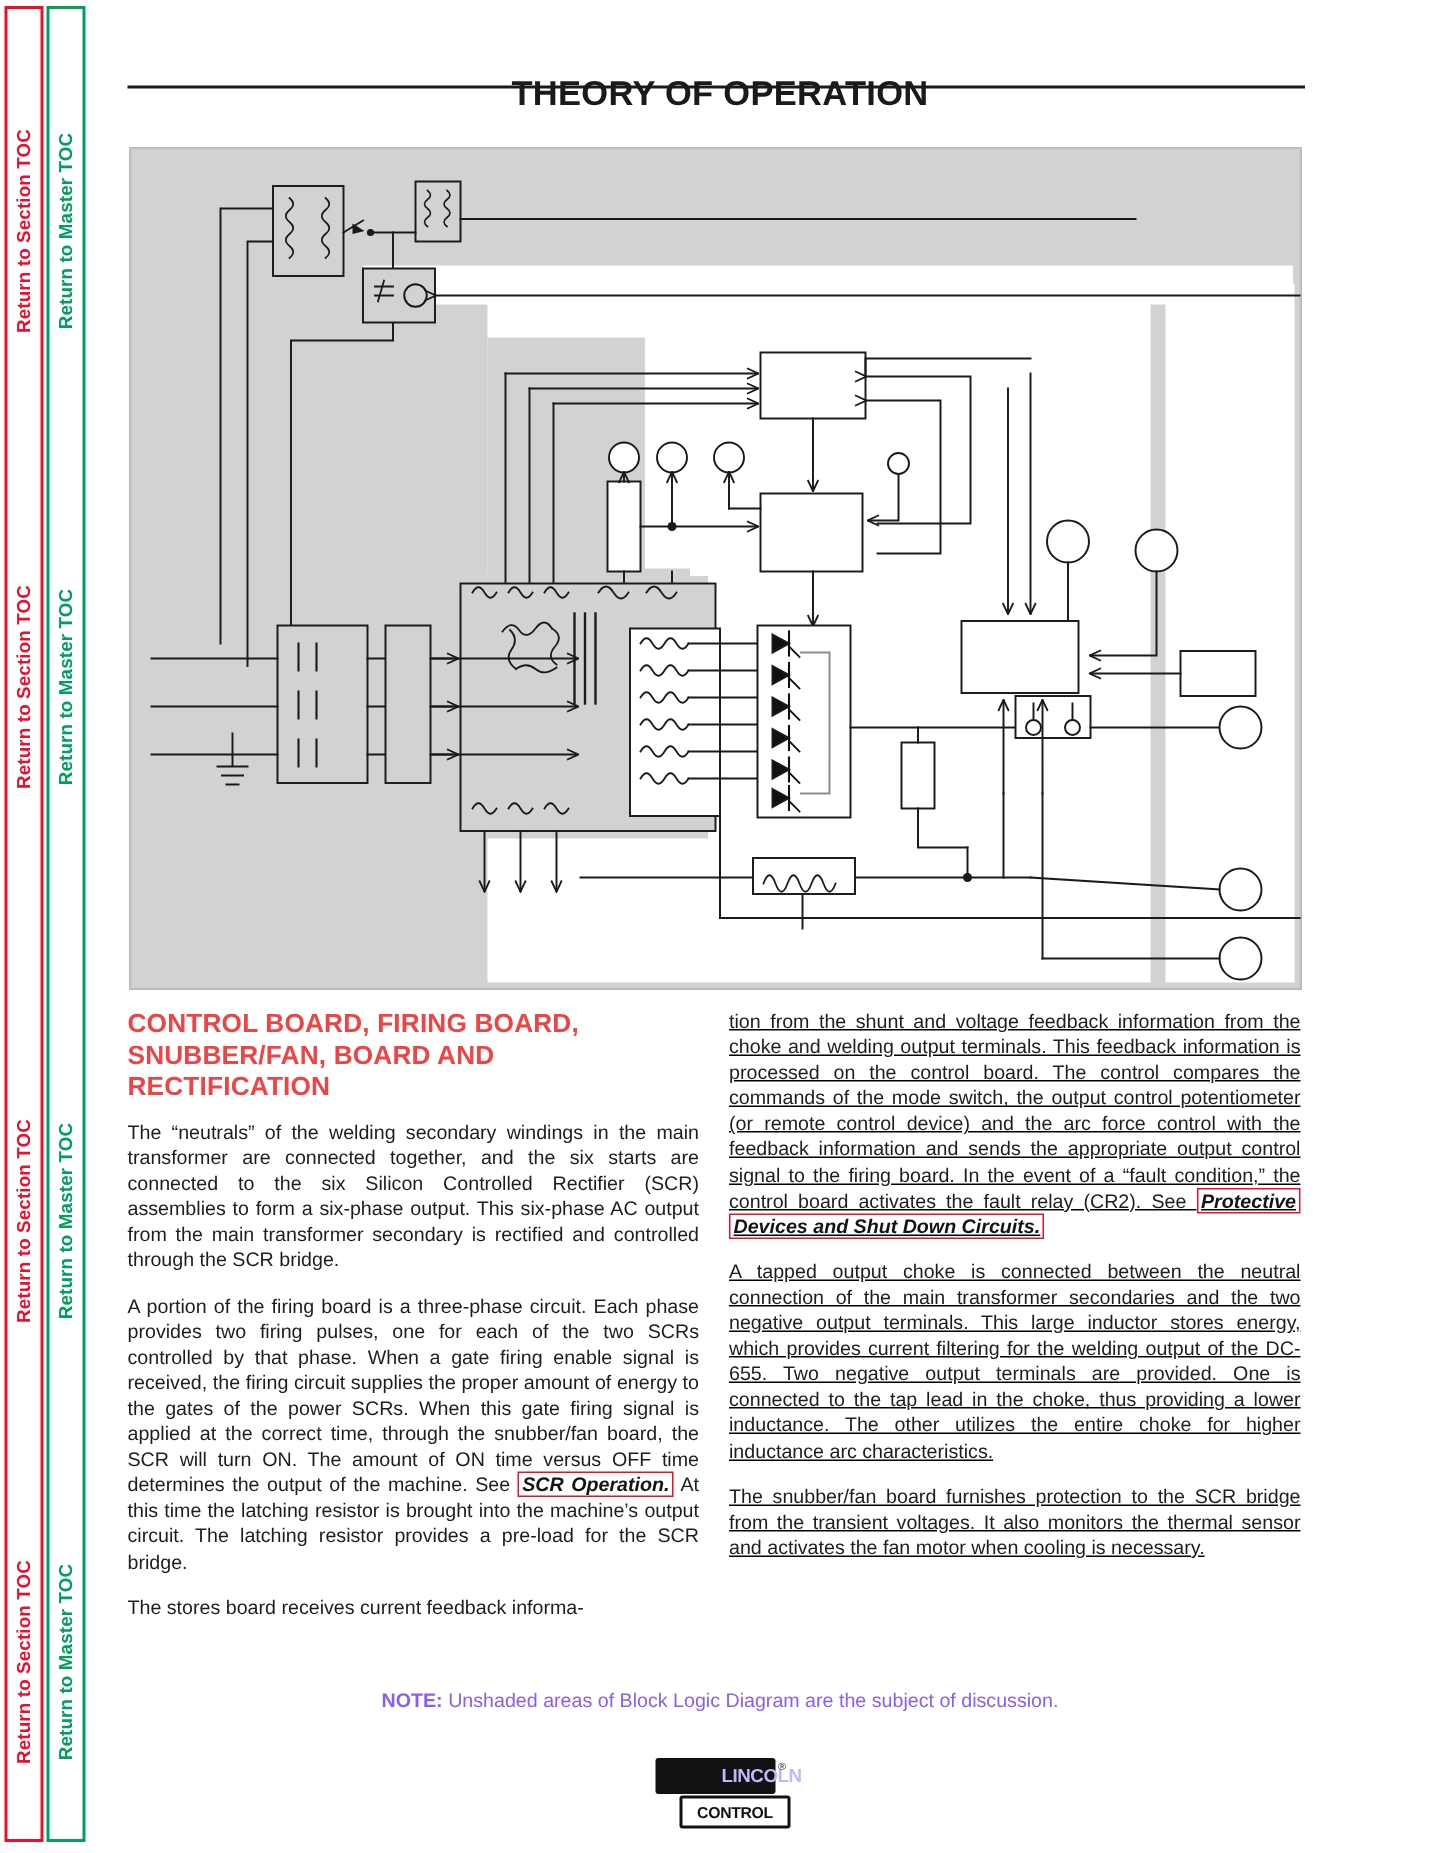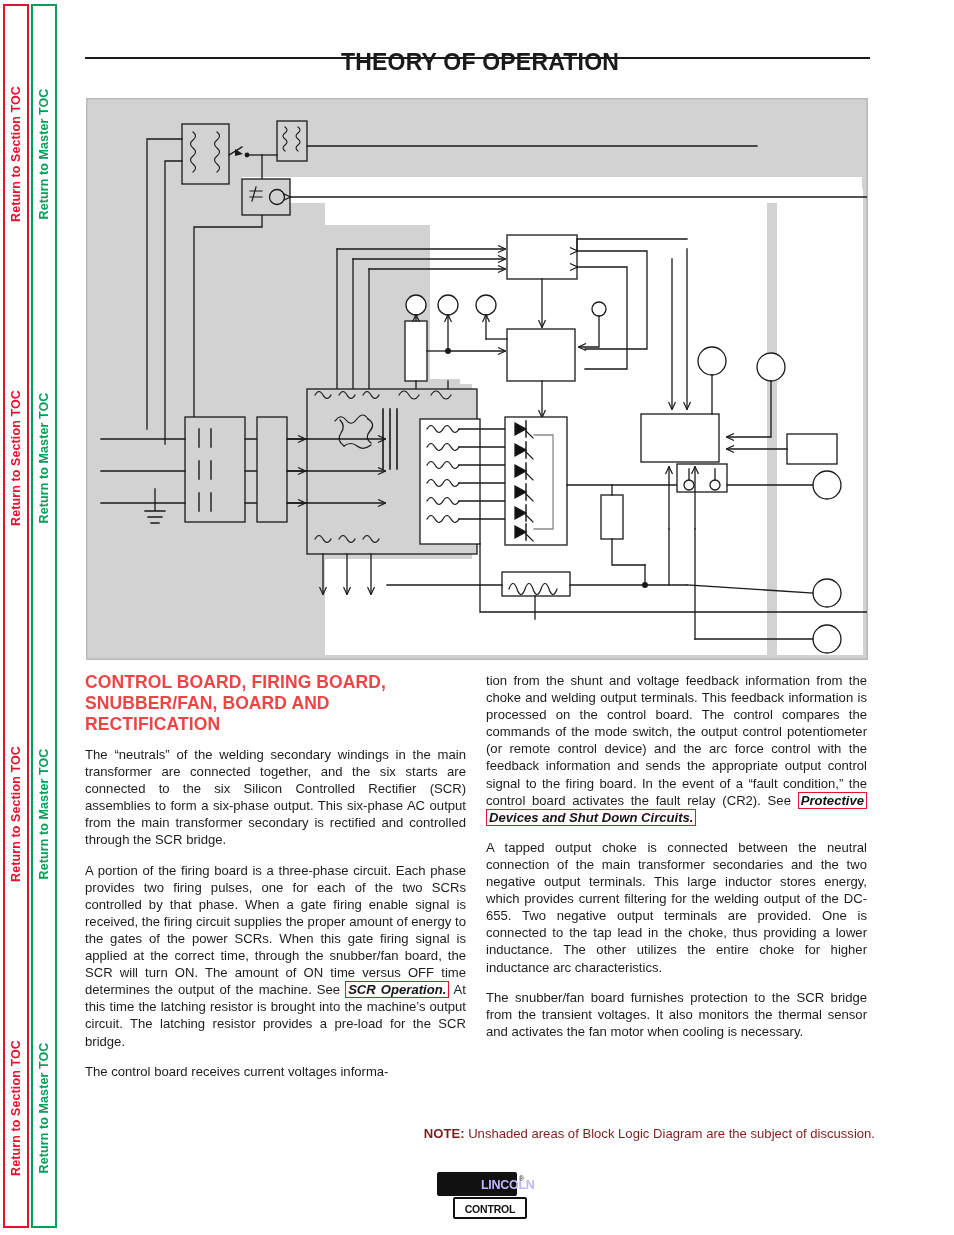--- a/index.html
+++ b/index.html
@@ -99,21 +99,21 @@
     height: 562px;
     background: #d2d2d2;
     border: 1px solid #b9b9b9;
     box-sizing: border-box;
   }
   #diagram-svg { display: block; }
 
   
   .col { position: absolute; top: 672px; width: 381px; }
   #col-left  { left: 0px; }
-  #col-right { left: 401px; }
+  #col-right { left: 401px; text-decoration: underline; }
 
   h2.section-heading {
     margin: 0 0 11px 0;
     font-size: 17.5px;
     line-height: 21px;
     font-weight: bold;
     color: #ef4444;
     letter-spacing: 0.1px;
   }
   p.body {
@@ -134,23 +134,23 @@
     box-decoration-break: clone;
     -webkit-box-decoration-break: clone;
     white-space: normal;
   }
 
   
   #note-line {
     position: absolute;
     left: 0; top: 1126px;
     width: 790px;
-    text-align: right;
+    text-align: center;
     font-size: 13.1px;
-    color: #7f1d1d;
+    color: #8b5cf6;
   }
   #note-line .note-label { font-weight: bold; }
 
   #logo {
     position: absolute;
     left: 50%;
     top: 1172px;
     transform: translateX(-50%);
     width: 86px;
   }
@@ -453,21 +453,21 @@
       </g>
     </svg>
   </div>
 
   <div class="col" id="col-left">
     <h2 class="section-heading">CONTROL BOARD, FIRING BOARD, SNUBBER/FAN, BOARD AND RECTIFICATION</h2>
     <p class="body">The “neutrals” of the welding secondary windings in the main transformer are connected together, and the six starts are connected to the six Silicon Controlled Rectifier (SCR) assemblies to form a six-phase output. This six-phase AC output from the main transformer secondary is rectified and controlled through the SCR bridge.</p>
     <p class="body">
       <span>A portion of the firing board is a three-phase circuit. Each phase provides two firing pulses, one for each of the two SCRs controlled by that phase. When a gate firing enable signal is received, the firing circuit supplies the proper amount of energy to the gates of the power SCRs. When this gate firing signal is applied at the correct time, through the snubber/fan board, the SCR will turn ON. The amount of ON time versus OFF time determines the output of the machine. See </span><span class="xref">SCR Operation.</span><span> At this time the latching resistor is brought into the machine’s output circuit. The latching resistor provides a pre-load for the SCR bridge.</span>
     </p>
-    <p class="body">The control board receives current voltages informa-</p>
+    <p class="body">The stores board receives current feedback informa-</p>
   </div>
 
   <div class="col" id="col-right">
     <p class="body">
       <span>tion from the shunt and voltage feedback information from the choke and welding output terminals. This feedback information is processed on the control board. The control compares the commands of the mode switch, the output control potentiometer (or remote control device) and the arc force control with the feedback information and sends the appropriate output control signal to the firing board. In the event of a “fault condition,” the control board activates the fault relay (CR2). See </span><span class="xref">Protective Devices and Shut Down Circuits.</span>
     </p>
     <p class="body">A tapped output choke is connected between the neutral connection of the main transformer secondaries and the two negative output terminals. This large inductor stores energy, which provides current filtering for the welding output of the DC-655. Two negative output terminals are provided. One is connected to the tap lead in the choke, thus providing a lower inductance. The other utilizes the entire choke for higher inductance arc characteristics.</p>
     <p class="body">The snubber/fan board furnishes protection to the SCR bridge from the transient voltages. It also monitors the thermal sensor and activates the fan motor when cooling is necessary.</p>
   </div>
 

